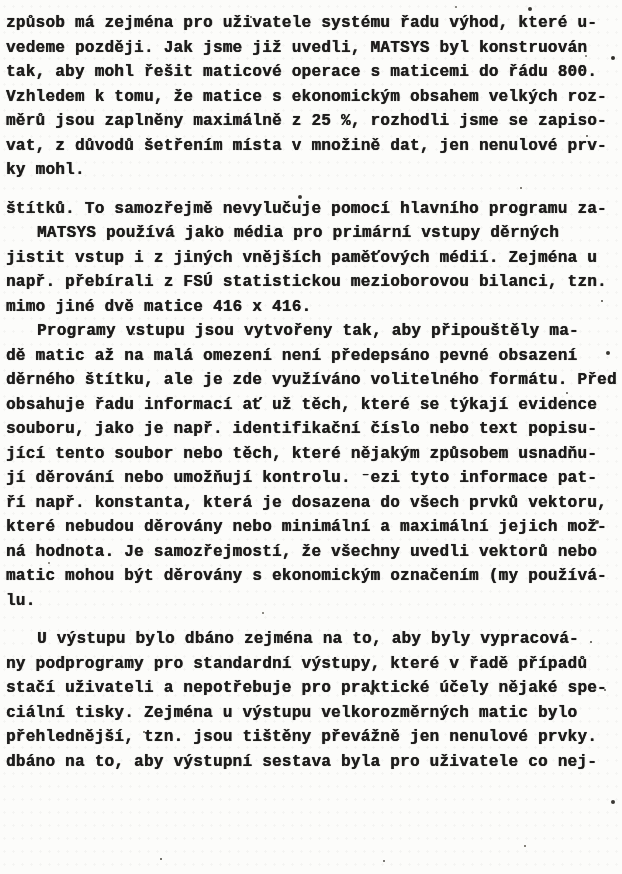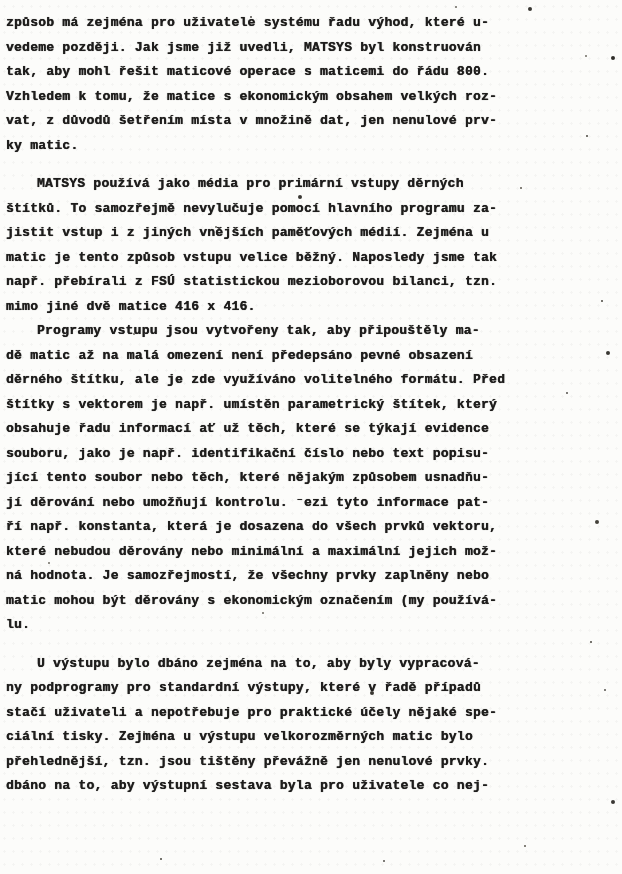--- a/index.html
+++ b/index.html
@@ -15,21 +15,21 @@
     width: 622px;
     height: 874px;
     box-sizing: border-box;
     padding: 11px 4px 0 6px;
     background: #fcfcfa;
     
     background-image: radial-gradient(rgba(40,40,40,0.035) 1px, transparent 1.2px);
     background-size: 9px 13px;
     font-family: "Liberation Mono", "DejaVu Sans Mono", monospace;
     font-weight: bold;
-    font-size: 13px;
+    font-size: 16px;
     line-height: 24.5px;
     letter-spacing: 0.25px;
     color: #1e1d1c;
     text-shadow: 0 0 0.7px rgba(25,24,22,0.9), 0.4px 0.4px 0 rgba(25,24,22,0.5);
   }
   .paragraph { margin: 0; }
   .paragraph.gap { margin-top: 14px; }
   .line { white-space: pre; }
   .line.indent { padding-left: 31px; }
   .underlined {
@@ -74,43 +74,42 @@
 </head>
 <body>
 
 <div class="page">
   <div class="speckles"></div>
 <div class="paragraph">
       <div class="line">způsob má zejména pro uživatele systému řadu výhod, které u-</div>
       <div class="line">vedeme později. Jak jsme již uvedli, MATSYS byl konstruován</div>
       <div class="line">tak, aby mohl řešit maticové operace s maticemi do řádu 800.</div>
       <div class="line">Vzhledem k tomu, že matice s ekonomickým obsahem velkých roz-</div>
+      <div class="line">měrů jsou zaplněny maximálně z 25 %, rozhodli jsme se zapiso-</div>
       <div class="line">vat, z důvodů šetřením místa v množině dat, jen nenulové prv-</div>
-      <div class="line">ky matic.</div>
+      <div class="line">ky mohl.</div>
     </div>
     <div class="paragraph gap">
+      <div class="line">štítků. To samozřejmě nevylučuje pomocí hlavního programu za-</div>
       <div class="line indent">MATSYS používá jako média pro primární vstupy děrných</div>
-      <div class="line">štítků. To samozřejmě nevylučuje pomocí hlavního programu za-</div>
       <div class="line">jistit vstup i z jiných vnějších paměťových médií. Zejména u</div>
-      <div class="line">matic je tento způsob vstupu velice běžný. Naposledy jsme tak</div>
       <div class="line">např. přebírali z FSÚ statistickou mezioborovou bilanci, tzn.</div>
       <div class="line">mimo jiné dvě matice 416 x 416.</div>
     </div>
     <div class="paragraph">
       <div class="line indent">Programy vstupu jsou vytvořeny tak, aby připouštěly ma-</div>
       <div class="line">dě matic až na malá omezení není předepsáno pevné obsazení</div>
       <div class="line">děrného štítku, ale je zde využíváno volitelného formátu. Před</div>
-      <div class="line">štítky s vektorem je např. umístěn parametrický štítek, který</div>
       <div class="line">obsahuje řadu informací ať už těch, které se týkají evidence</div>
       <div class="line">souboru, jako je např. identifikační číslo nebo text popisu-</div>
       <div class="line">jící tento soubor nebo těch, které nějakým způsobem usnadňu-</div>
       <div class="line">jí děrování nebo umožňují kontrolu. ⁻ezi tyto informace pat-</div>
       <div class="line">ří např. konstanta, která je dosazena do všech prvků vektoru,</div>
       <div class="line">které nebudou děrovány nebo <span class="underlined">minimální</span> a maximální jejich mož-</div>
-      <div class="line">ná hodnota. Je samozřejmostí, že všechny prvky zaplněny nebo</div>
+      <div class="line">ná hodnota. Je samozřejmostí, že všechny uvedli vektorů nebo</div>
       <div class="line">matic mohou být děrovány s ekonomickým označením (my používá-</div>
       <div class="line">lu.</div>
     </div>
     <div class="paragraph gap">
       <div class="line indent">U výstupu bylo dbáno zejména na to, aby byly vypracová-</div>
       <div class="line">ny podprogramy pro standardní výstupy, které v řadě případů</div>
       <div class="line">stačí uživateli a nepotřebuje pro praktické účely nějaké spe-</div>
       <div class="line">ciální tisky. Zejména u výstupu velkorozměrných matic bylo</div>
       <div class="line">přehlednější, tzn. jsou tištěny převážně jen nenulové prvky.</div>
       <div class="line">dbáno na to, aby výstupní sestava byla pro uživatele co nej-</div>

